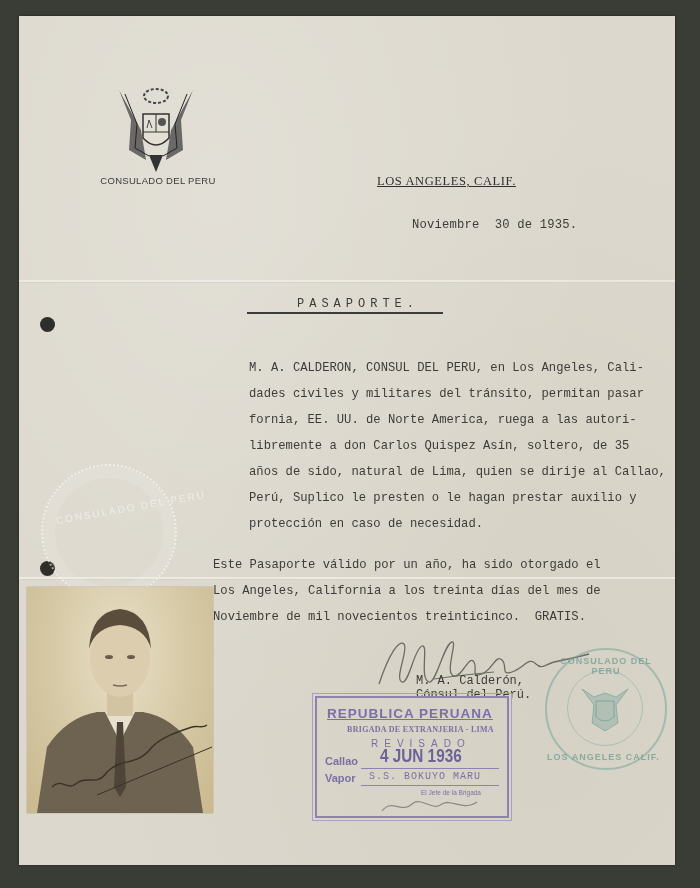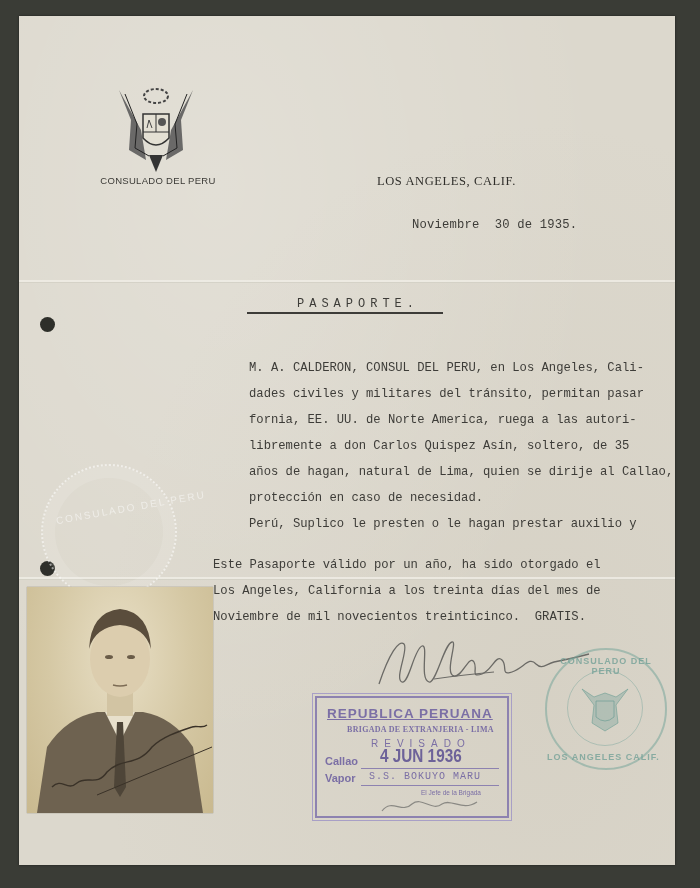--- a/index.html
+++ b/index.html
@@ -18,21 +18,21 @@
     box-shadow: 0 0 2px rgba(0,0,0,0.5);
   }
   .fold { position:absolute; left:0; width:100%; height:2px; background:rgba(240,238,230,0.8); border-bottom:1px solid rgba(170,165,150,0.35); }
   .punch { position:absolute; width:15px; height:15px; border-radius:50%; background:#2e2f2a; }
   .crest { position:absolute; left:92px; top:64px; width:90px; height:92px; }
   .consulado {
     position:absolute; left:79px; top:159px; width:120px; text-align:center;
     font-family:"Liberation Sans","DejaVu Sans",sans-serif; font-size:9.5px; color:#3b3a36; letter-spacing:0.3px;
   }
   .typed { position:absolute; color:#3d3c38; font-size:12.2px; white-space:pre; letter-spacing:0.2px; }
-  .city { font-family:"Liberation Serif","DejaVu Serif",serif; font-size:12.5px; letter-spacing:0.6px; color:#2f2e2a; }
+  .city { font-family:"Liberation Serif","DejaVu Serif",serif; font-size:12.5px; letter-spacing:0.6px; color:#2f2e2a;text-decoration:underline; }
   .title { letter-spacing:5px; font-size:12px; }
   .title-rule { position:absolute; left:247px; top:295px; width:196px; height:1.5px; background:#3d3c38; }
   .body-lines { position:absolute; left:194px; top:344px;margin-left:36px; }
   .body-lines div { height:26px; line-height:26px; font-size:12.2px; color:#3d3c38; white-space:pre; }
   .para2 { position:absolute; left:194px; top:553px; }
   .para2 div { height:26px; line-height:26px; font-size:12.2px; color:#3d3c38; white-space:pre; }
   .sigblock { position:absolute; left:395px; top:672px; font-size:12px; color:#3d3c38; line-height:14px; white-space:pre; }
   .signature { position:absolute; left:355px; top:618px; width:220px; height:62px; }
   .emboss { position:absolute; left:22px; top:448px; width:132px; height:132px; border-radius:50%;
     border:2px dotted rgba(255,255,255,0.55); box-shadow: inset 0 0 0 12px rgba(255,255,255,0.12); }
@@ -93,38 +93,40 @@
   <div class="typed" style="left:393px; top:202px;">Noviembre  30 de 1935.</div>
 
   <div class="typed title" style="left:278px; top:281px;">PASAPORTE.</div>
   <div class="title-rule" style="left:228px; top:296px;"></div>
 
   <div class="body-lines" style="left:194px; top:339px;">
     <div>M. A. CALDERON, CONSUL DEL PERU, en Los Angeles, Cali-</div>
     <div>dades civiles y militares del tránsito, permitan pasar</div>
     <div>fornia, EE. UU. de Norte America, ruega a las autori-</div>
     <div>libremente a don Carlos Quispez Asín, soltero, de 35</div>
-    <div>años de hagan, natural de Lima, quien se dirije al Callao,</div>
+    <div>años de sido, natural de Lima, quien se dirije al Callao,</div>
+    <div>Perú, Suplico le presten o le hagan prestar auxilio y</div>
     <div>protección en caso de necesidad.</div>
-    <div>Perú, Suplico le presten o le hagan prestar auxilio y</div>
   </div>
 
   <div class="para2" style="left:194px; top:536px;">
     <div>Este Pasaporte válido por un año, ha sido otorgado el</div>
     <div>Los Angeles, California a los treinta días del mes de</div>
     <div>Noviembre de mil novecientos treinticinco.  GRATIS.</div>
   </div>
 
   <div class="emboss"></div>
   <div class="emboss-text" style="left:36px; top:486px;">CONSULADO DEL PERU</div>
 
   <svg class="signature" viewBox="0 0 220 62">
     <path d="M5 50 C15 20, 25 5, 30 10 C35 15, 20 45, 28 48 C35 50, 40 15, 48 12 C55 10, 45 45, 55 48 C62 50, 70 10, 78 8 C84 6, 70 40, 80 42 C88 44, 95 20, 100 28 C104 35, 96 44, 108 40 C118 36, 122 20, 128 26 C134 32, 126 42, 138 38 C150 34, 155 22, 162 30 C168 36, 172 30, 180 28 C190 26, 200 24, 215 20" fill="none" stroke="#6b6a66" stroke-width="1.3"></path>
     <path d="M60 45 C80 42, 100 40, 120 38" fill="none" stroke="#6b6a66" stroke-width="1"></path>
   </svg>
+  <div class="sigblock" style="left:397px; top:658px;"><span>M. A. Calderón,</span>
+<span>Cónsul del Perú.</span></div>
 
   <div class="photo">
     <svg width="186" height="226" viewBox="0 0 186 226">
       <path d="M10 226 L20 160 Q40 130 70 125 L116 125 Q146 130 166 160 L176 226 Z" fill="#6e6250"></path>
       <path d="M78 125 L93 155 L108 125 Z" fill="#e8e0cc"></path>
       <path d="M90 135 L96 135 L99 200 L93 210 L87 200 Z" fill="#4e4538"></path>
       <rect x="80" y="105" width="26" height="24" fill="#d2c4a3"></rect>
       <ellipse cx="93" cy="72" rx="30" ry="38" fill="#dccdae"></ellipse>
       <path d="M62 62 Q64 25 93 22 Q122 25 124 62 Q118 40 93 38 Q68 40 62 62 Z" fill="#5a4d3c"></path>
       <ellipse cx="82" cy="70" rx="4" ry="2" fill="#6a5c48"></ellipse>

